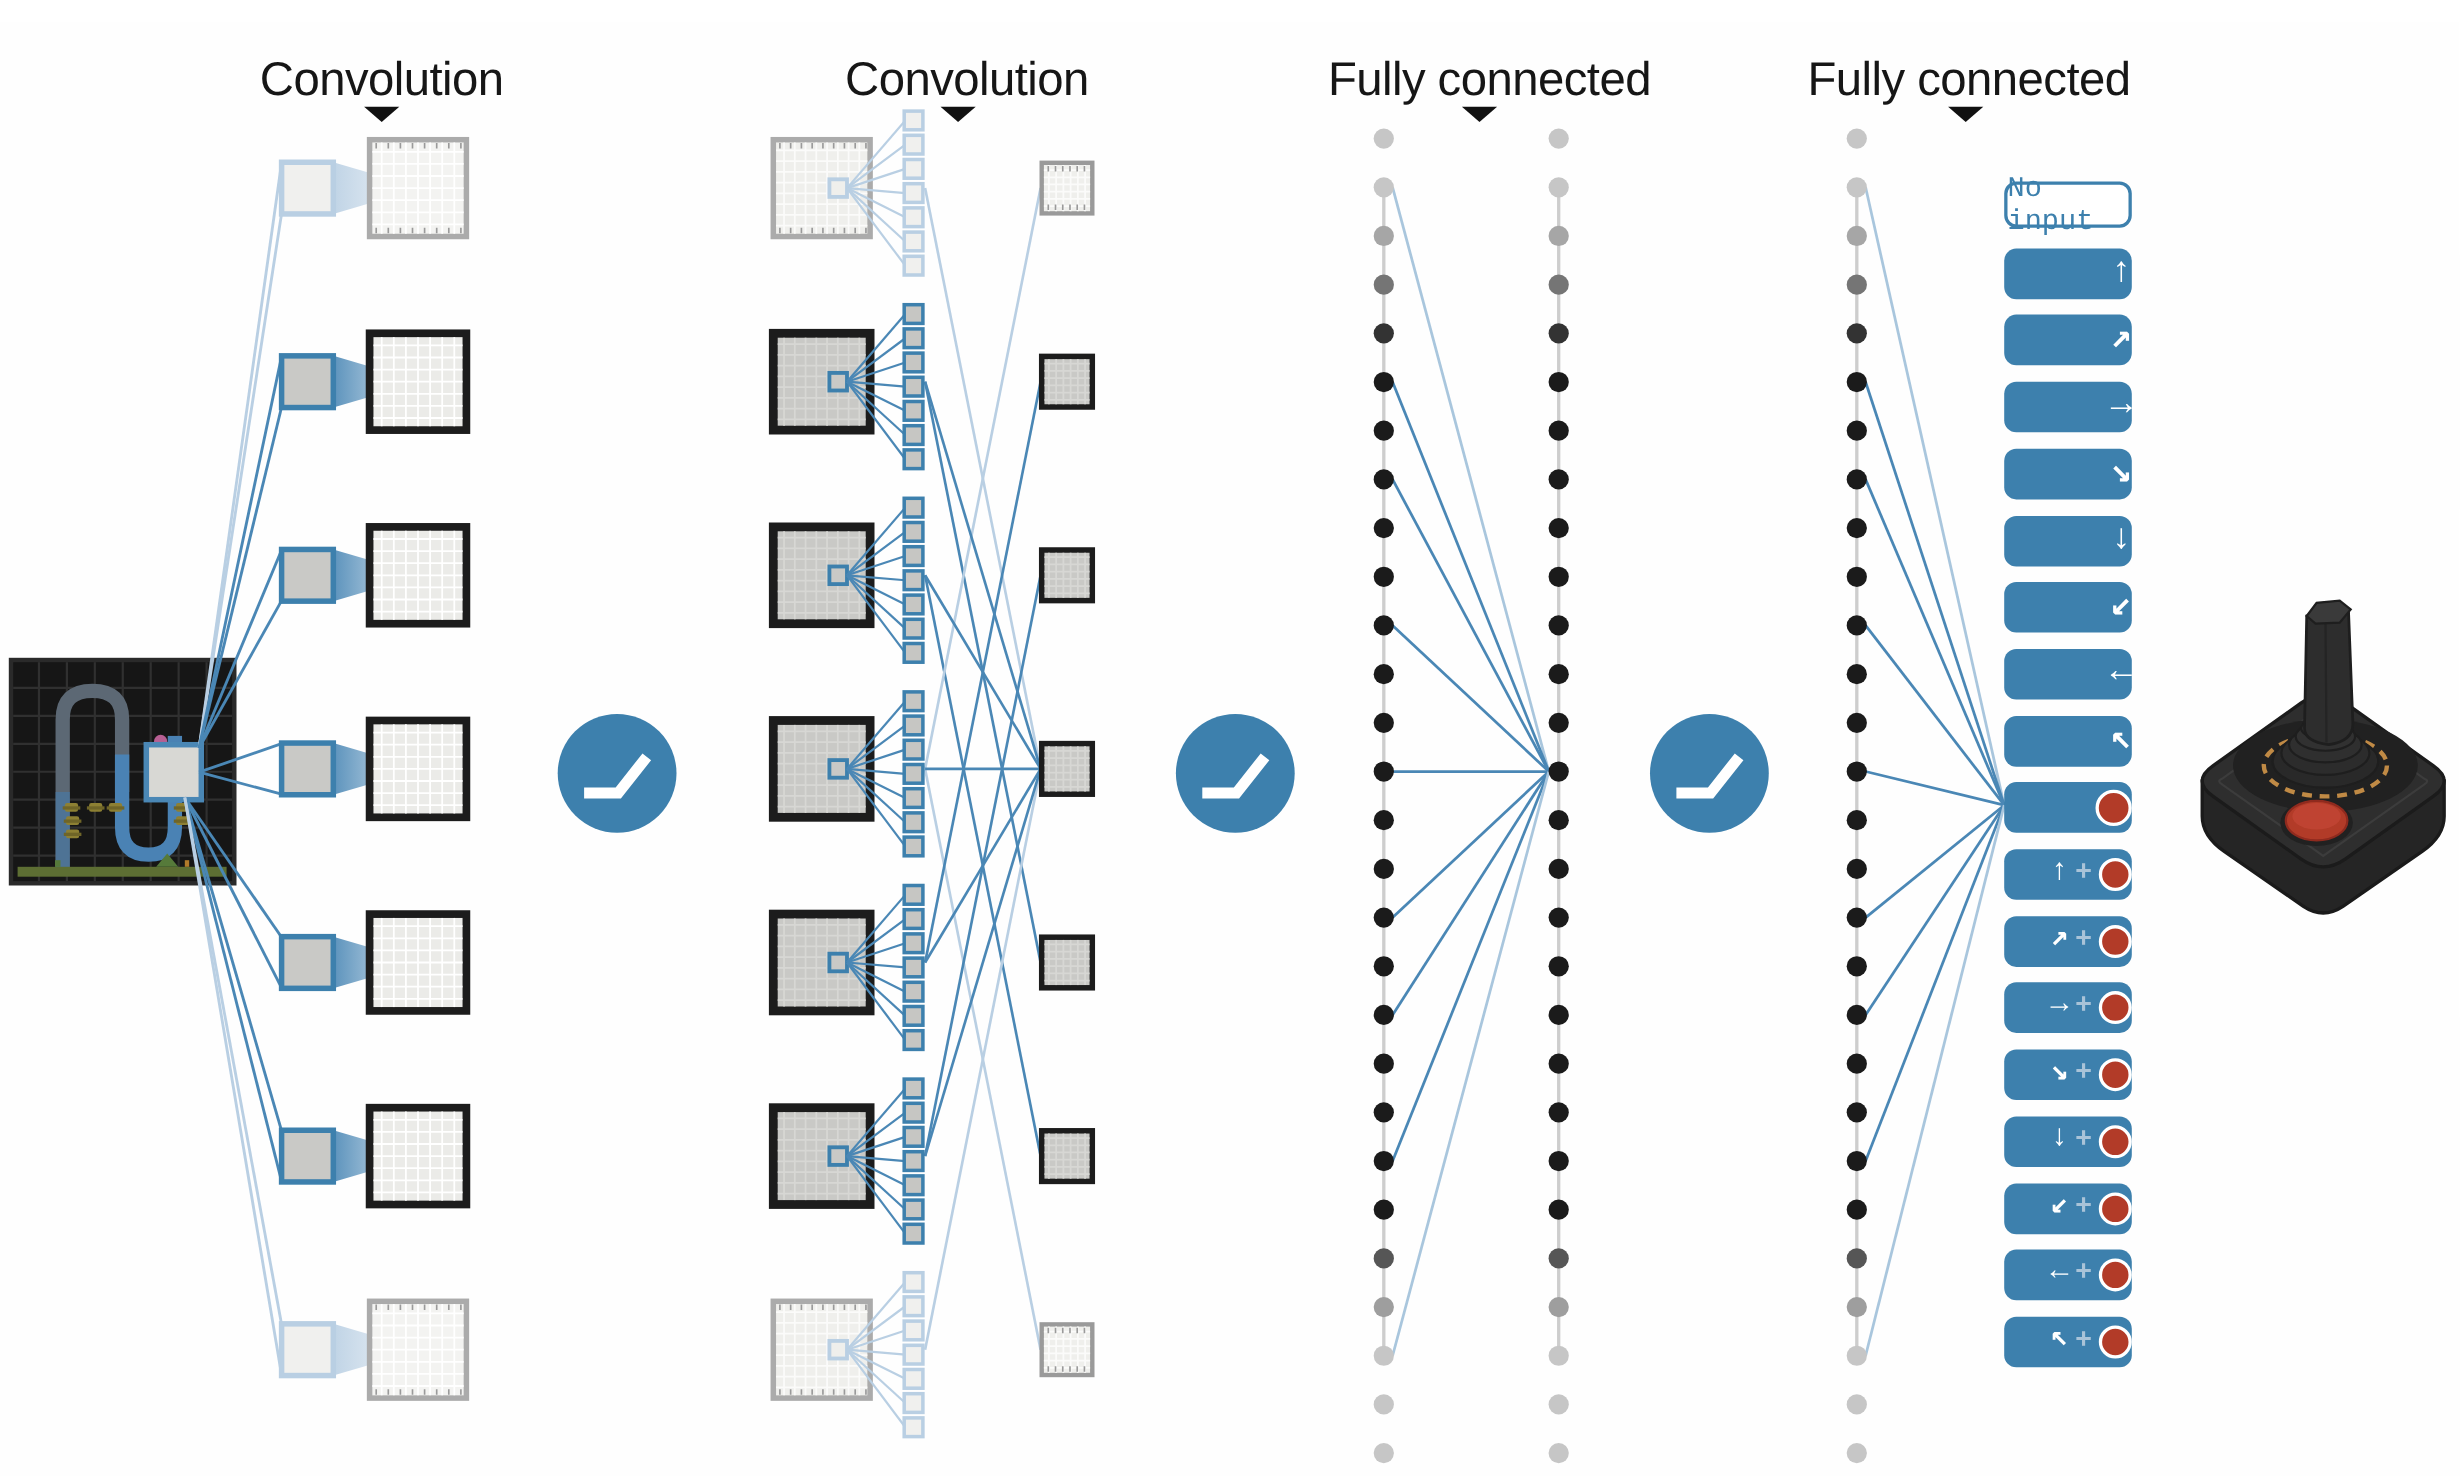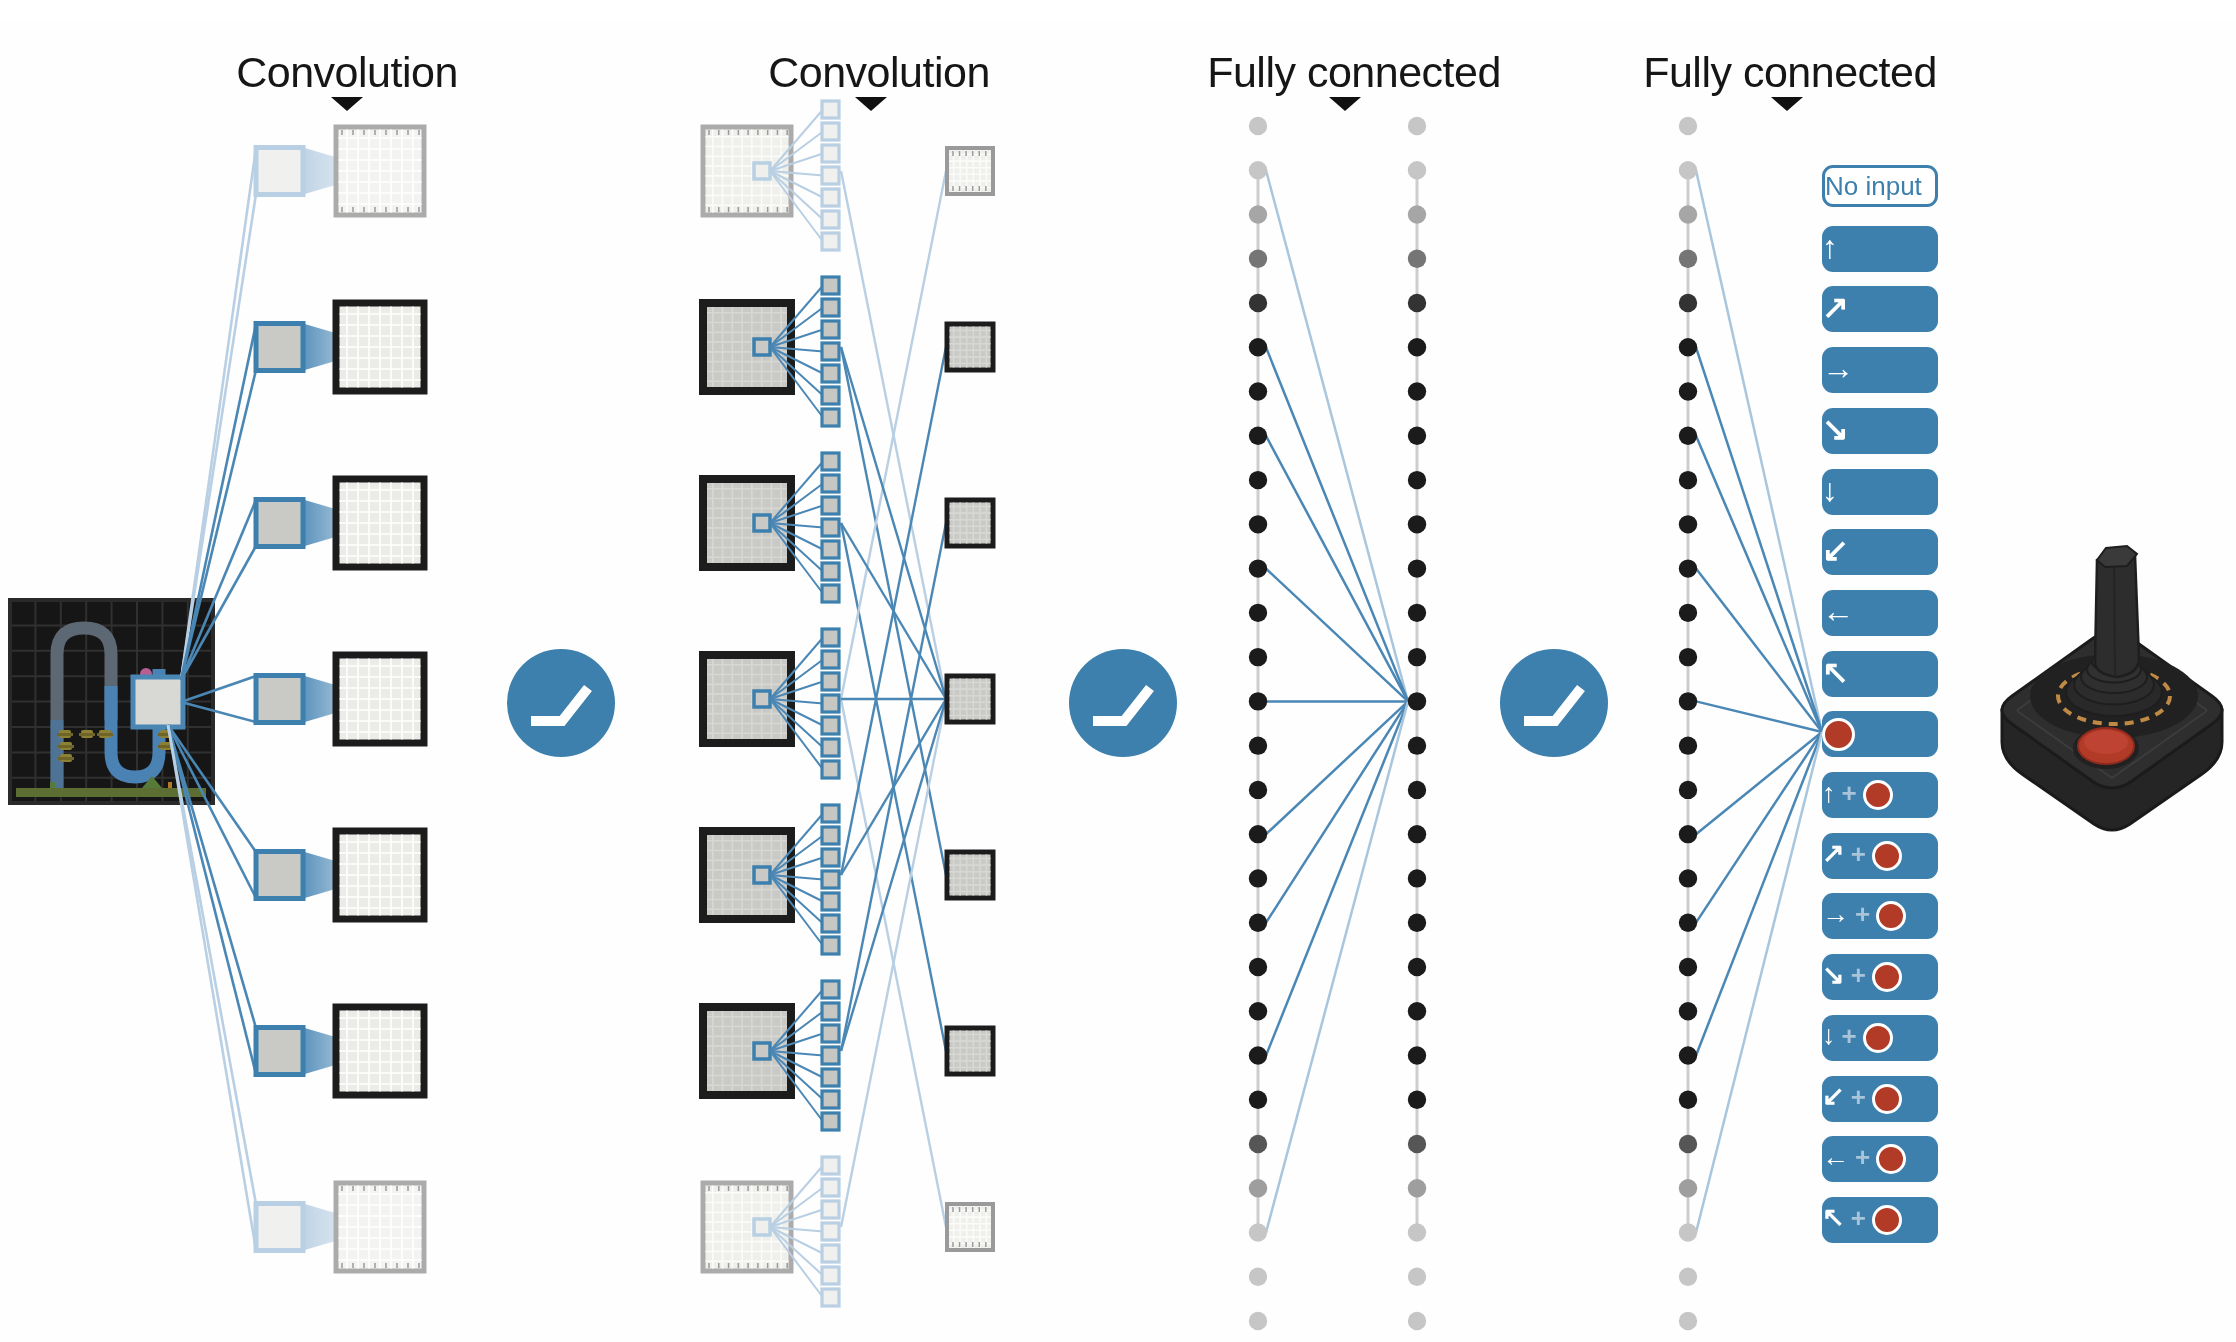--- a/index.html
+++ b/index.html
@@ -2,22 +2,22 @@
 <html><head>
 <meta charset="utf-8">
 <style>
   html,body{margin:0;padding:0;background:#ffffff;}
   .stage{position:relative;width:2236px;height:1342px;background:#fefefe;
          font-family:"Liberation Sans",sans-serif;overflow:hidden;margin-top:20px;}
   .stage-label{position:absolute;top:28px;transform:translateX(-50%);
                font-size:43px;color:#161616;letter-spacing:-0.5px;white-space:nowrap;}
   #diagram{position:absolute;left:0;top:0;}
   .action-btn{position:absolute;left:1822px;width:116px;height:46px;border-radius:11px;
-              display:flex;align-items:center;justify-content:flex-start;gap:6px;
-              box-sizing:border-box;cursor:default;}
+              display:flex;align-items:center;justify-content:flex-end;gap:6px;
+              box-sizing:border-box;cursor:default;font-family:Liberation Mono, monospace;}
   .action-btn .arrow{color:#ffffff;font-size:32px;font-weight:bold;line-height:1;
                      transform:translateY(-2px);}
   .action-btn.combo .arrow{font-size:27px;}
   .action-btn .plus{color:#a9c3d8;font-size:26px;font-weight:bold;line-height:1;
                     transform:translateY(-2px);}
   .fire-dot{width:33px;height:33px;border-radius:50%;box-sizing:border-box;
             border:3px solid #ffffff;}
   .combo .fire-dot{width:30px;height:30px;}
   .no-input{background:#ffffff;font-size:26px;}
 </style>

